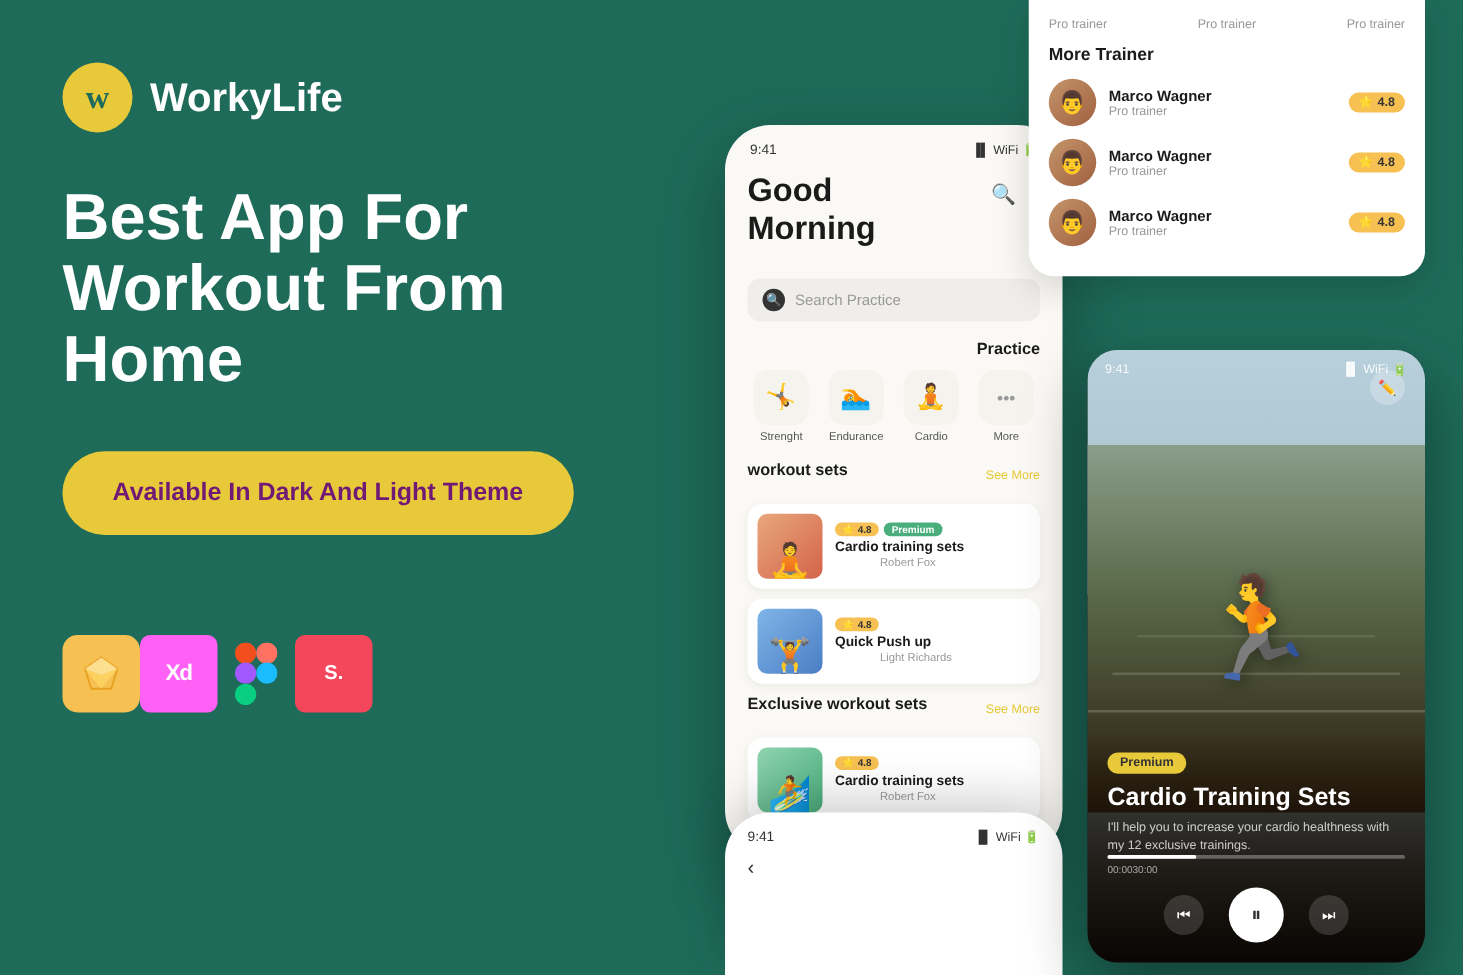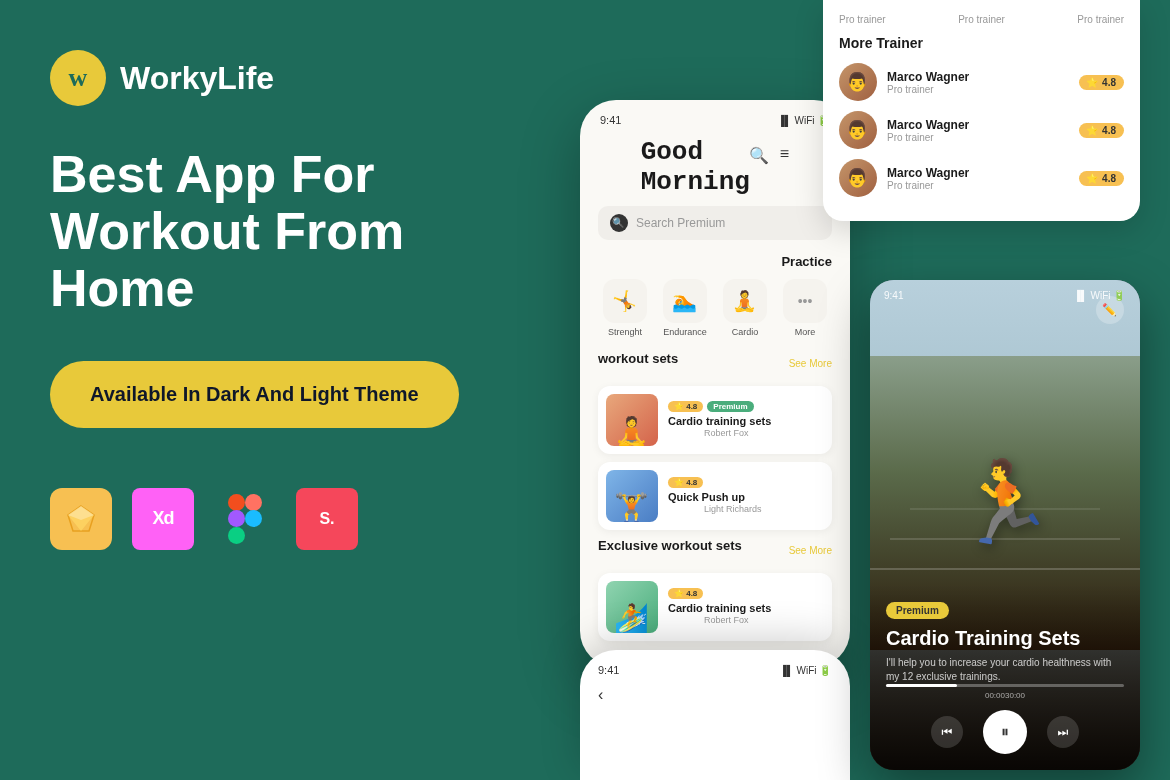--- a/index.html
+++ b/index.html
@@ -62,29 +62,28 @@
       margin-bottom: 50px;
       max-width: 400px;
     }
 
     .cta-button {
       background: #e8c93a;
       border-radius: 50px;
       padding: 22px 40px;
       font-size: 20px;
       font-weight: 600;
-      color: #0f172a;
+      color: #701a75;
       display: inline-block;
-      margin-bottom: 60px;
+      margin-bottom: 80px;
       cursor: pointer;
     }
 
     .tool-icons {
       display: flex;
-      gap: 20px;
       align-items: center;
     }
 
     .tool-icon {
       width: 62px;
       height: 62px;
       border-radius: 12px;
       display: flex;
       align-items: center;
       justify-content: center;
@@ -115,24 +114,23 @@
       justify-content: space-between;
       align-items: center;
       font-size: 11px;
       color: #333;
       margin-bottom: 12px;
       padding: 0 2px;
     }
 
     .phone-header {
       display: flex;
-      justify-content: center;
+      justify-content: space-between;
       align-items: flex-start;
-      margin-bottom: 8px;
-      font-family: Liberation Mono, monospace;
+      margin-bottom: 25px;
     }
 
     .phone-greeting {
       font-size: 26px;
       font-weight: 800;
       color: #1a1a1a;
       line-height: 1.15;
     }
 
     .phone-header-icons {
@@ -464,21 +462,21 @@
 
     .progress-bar-fill {
       height: 100%;
       width: 30%;
       background: white;
       border-radius: 2px;
     }
 
     .progress-times {
       display: flex;
-      justify-content: center;
+      justify-content: flex-start;
       font-size: 8px;
       color: rgba(255,255,255,0.6);
     }
 
     .video-controls {
       display: flex;
       justify-content: center;
       gap: 20px;
       align-items: center;
     }
@@ -582,21 +580,21 @@
   <div class="phone-header">
     <div class="phone-greeting">Good<br>Morning</div>
     <div class="phone-header-icons">
       <span style="font-size:16px; color:#333;">🔍</span>
       <span style="font-size:16px; color:#333;">≡</span>
     </div>
   </div>
 
   <div class="search-bar">
     <div class="search-bar-icon">🔍</div>
-    <span class="search-placeholder">Search Premium</span>
+    <span class="search-placeholder">Search Practice</span>
   </div>
 
   <div class="section-label">Practice</div>
 
   <div class="practice-icons">
     <div class="practice-item">
       <div class="practice-emoji-box">🤸</div>
       <span class="practice-label">Strenght</span>
     </div>
     <div class="practice-item">

